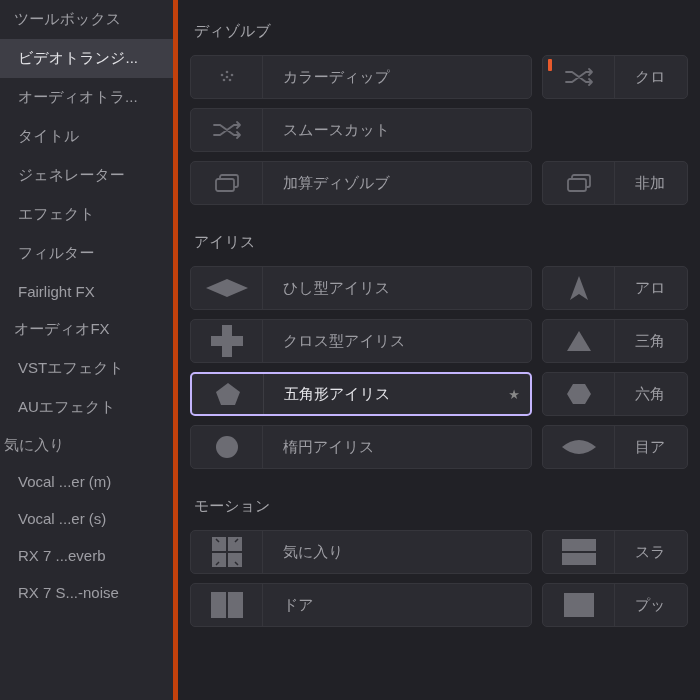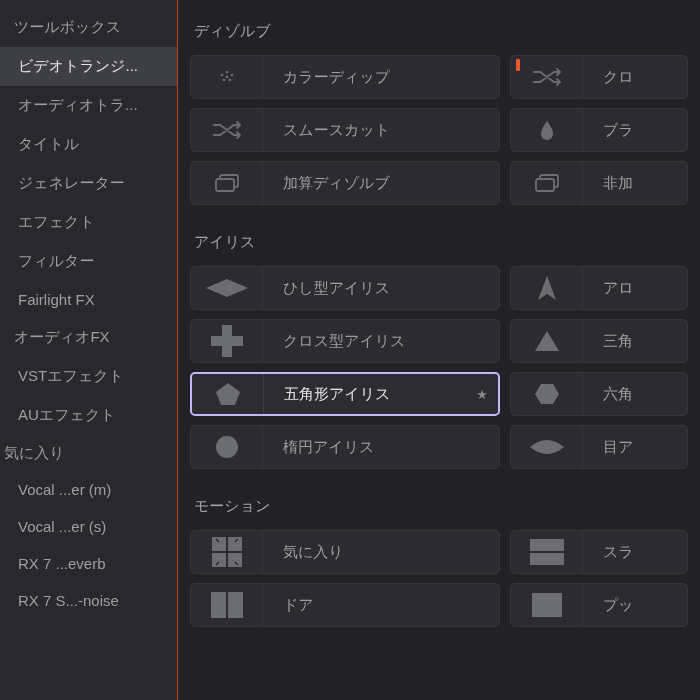--- a/index.html
+++ b/index.html
@@ -1,28 +1,28 @@
 <!DOCTYPE html>
 <html><head>
 <meta charset="utf-8">
 <style>
 *{margin:0;padding:0;box-sizing:border-box;font-family:"Hiragino Kaku Gothic ProN","Hiragino Sans","Meiryo",sans-serif;-webkit-font-smoothing:antialiased}
 body{background:#28282e;color:#a0a0a5;font-size:15px;overflow:hidden;width:700px;height:700px}
 .app{display:flex;width:700px;height:700px}
-.sidebar{width:178px;background:#28282e;padding-top:8px;border-right:1px solid #c2410c}
+.sidebar{width:178px;background:#28282e;padding-top:0;border-right:5px solid #c2410c}
 .sb-item{padding:10px 14px;color:#9e9ea4;cursor:pointer;white-space:nowrap;overflow:hidden;text-overflow:ellipsis}
 .sb-item.selected{background:#3e3e46;color:#e2e2e6}
 .sb-item.l1{padding-left:18px}
 .sb-header{padding:9px 4px 8px 4px;color:#9b9ba0}
 .main{flex:1;background:#212126;padding-top:10px;overflow:hidden}
 .section{margin-bottom:16px}
 .section-title{color:#a5a5aa;padding:12px 16px 14px 16px}
 .row{display:flex;gap:10px;margin:0 12px 9px 12px}
 .tile{background:#2b2b31;border:1px solid #36363c;border-radius:5px;height:44px;display:flex;align-items:center;position:relative;cursor:pointer}
-.tile.left{width:310px}
+.tile.left{width:342px}
 .tile.right{flex:1;min-width:0}
 .tile.selected{background:#2c2c32;border:2px solid #c4b5fd}
 .tile.selected .lbl{color:#e6e6ea}
 .ico{width:72px;height:100%;display:flex;align-items:center;justify-content:center;color:#6c6c73;border-right:1px solid #36363c}
 .tile.selected .ico{border-right-color:#3c3c42}
 .lbl{padding-left:20px;color:#9e9ea4;white-space:nowrap;overflow:hidden}
 .star{position:absolute;right:10px;color:#888;font-size:13px}
 .dot-orange{position:absolute;top:3px;left:5px;width:4px;height:12px;background:#e85a2c;border-radius:1px}
 svg{display:block}
 </style>
@@ -82,28 +82,20 @@
           </div>
           <div class="row">
             <div class="tile left">
               <div class="ico">
                 <svg width="32" height="20" viewBox="0 0 32 20">
                   <path d="M3 5 h6 l14 10 h6 m0 0 l-3 -3 m3 3 l-3 3 M3 15 h6 l14 -10 h6 m0 0 l-3 -3 m3 3 l-3 3" stroke="#6c6c73" stroke-width="1.8" fill="none" stroke-linecap="round"></path>
                 </svg>
               </div>
               <div class="lbl">スムースカット</div>
             </div>
-            <div class="tile right">
-              <div class="ico">
-                <svg width="20" height="24" viewBox="0 0 20 24">
-                  <path d="M10 3 C6 9 4 12 4 16 a6 6 0 0 0 12 0 C16 12 14 9 10 3 Z" fill="#6c6c73"></path>
-                </svg>
-              </div>
-              <div class="lbl">ブラ</div>
-            </div>
           </div>
           <div class="row">
             <div class="tile left">
               <div class="ico">
                 <svg width="30" height="22" viewBox="0 0 30 22">
                   <rect x="8" y="3" width="18" height="12" rx="2" stroke="#6c6c73" stroke-width="1.8" fill="none"></rect>
                   <rect x="4" y="7" width="18" height="12" rx="2" stroke="#6c6c73" stroke-width="1.8" fill="#2b2b31"></rect>
                 </svg>
               </div>
               <div class="lbl">加算ディゾルブ</div>

